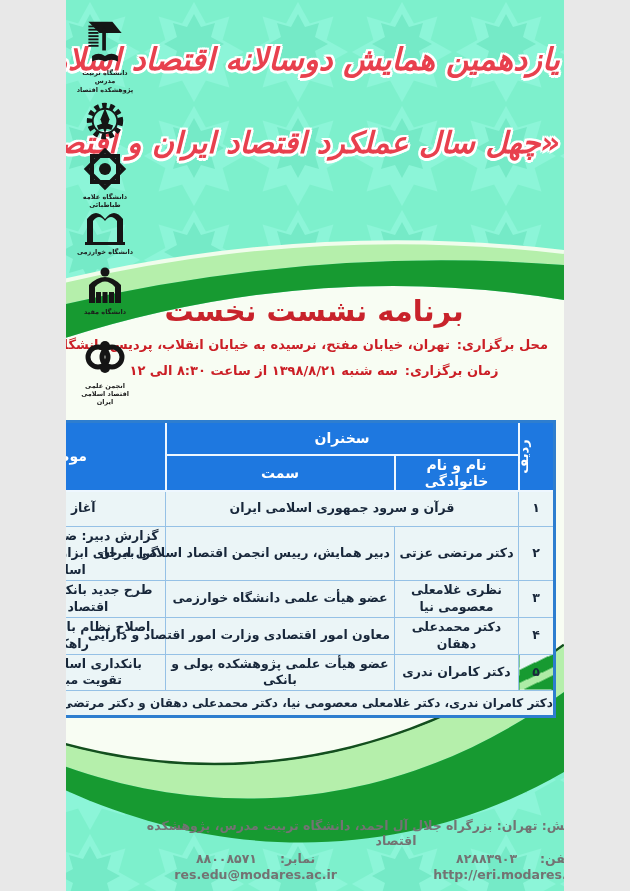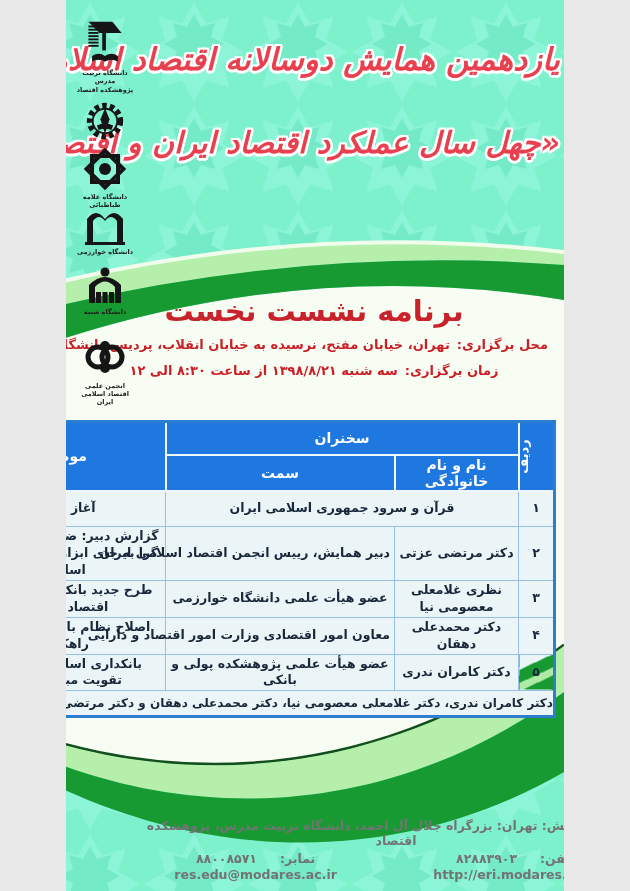--- a/index.html
+++ b/index.html
@@ -134,21 +134,21 @@
   </div>
 
   <div class="logo-item lg5">
     <svg width="44" height="42" viewBox="0 0 44 42">
       <circle cx="22" cy="7" r="4.5" fill="#151515"></circle>
       <path d="M6,38 V20 Q22,4 38,20 V38 H32 V22 Q22,11 12,22 V38 Z" fill="#151515"></path>
       <rect x="13" y="27" width="5" height="11" fill="#151515"></rect>
       <rect x="19.5" y="27" width="5" height="11" fill="#151515"></rect>
       <rect x="26" y="27" width="5" height="11" fill="#151515"></rect>
     </svg>
-    <div class="logo-caption">دانشگاه شنبه</div>
+    <div class="logo-caption">دانشگاه مفید</div>
   </div>
 
   <div class="logo-item lg6">
     <svg width="48" height="48" viewBox="0 0 48 48">
       <g fill="none" stroke="#151515" stroke-width="5">
         <circle cx="17" cy="24" r="10"></circle>
         <circle cx="31" cy="24" r="10"></circle>
       </g>
       <circle cx="24" cy="13" r="5" fill="#151515"></circle>
       <circle cx="24" cy="35" r="5" fill="#151515"></circle>

